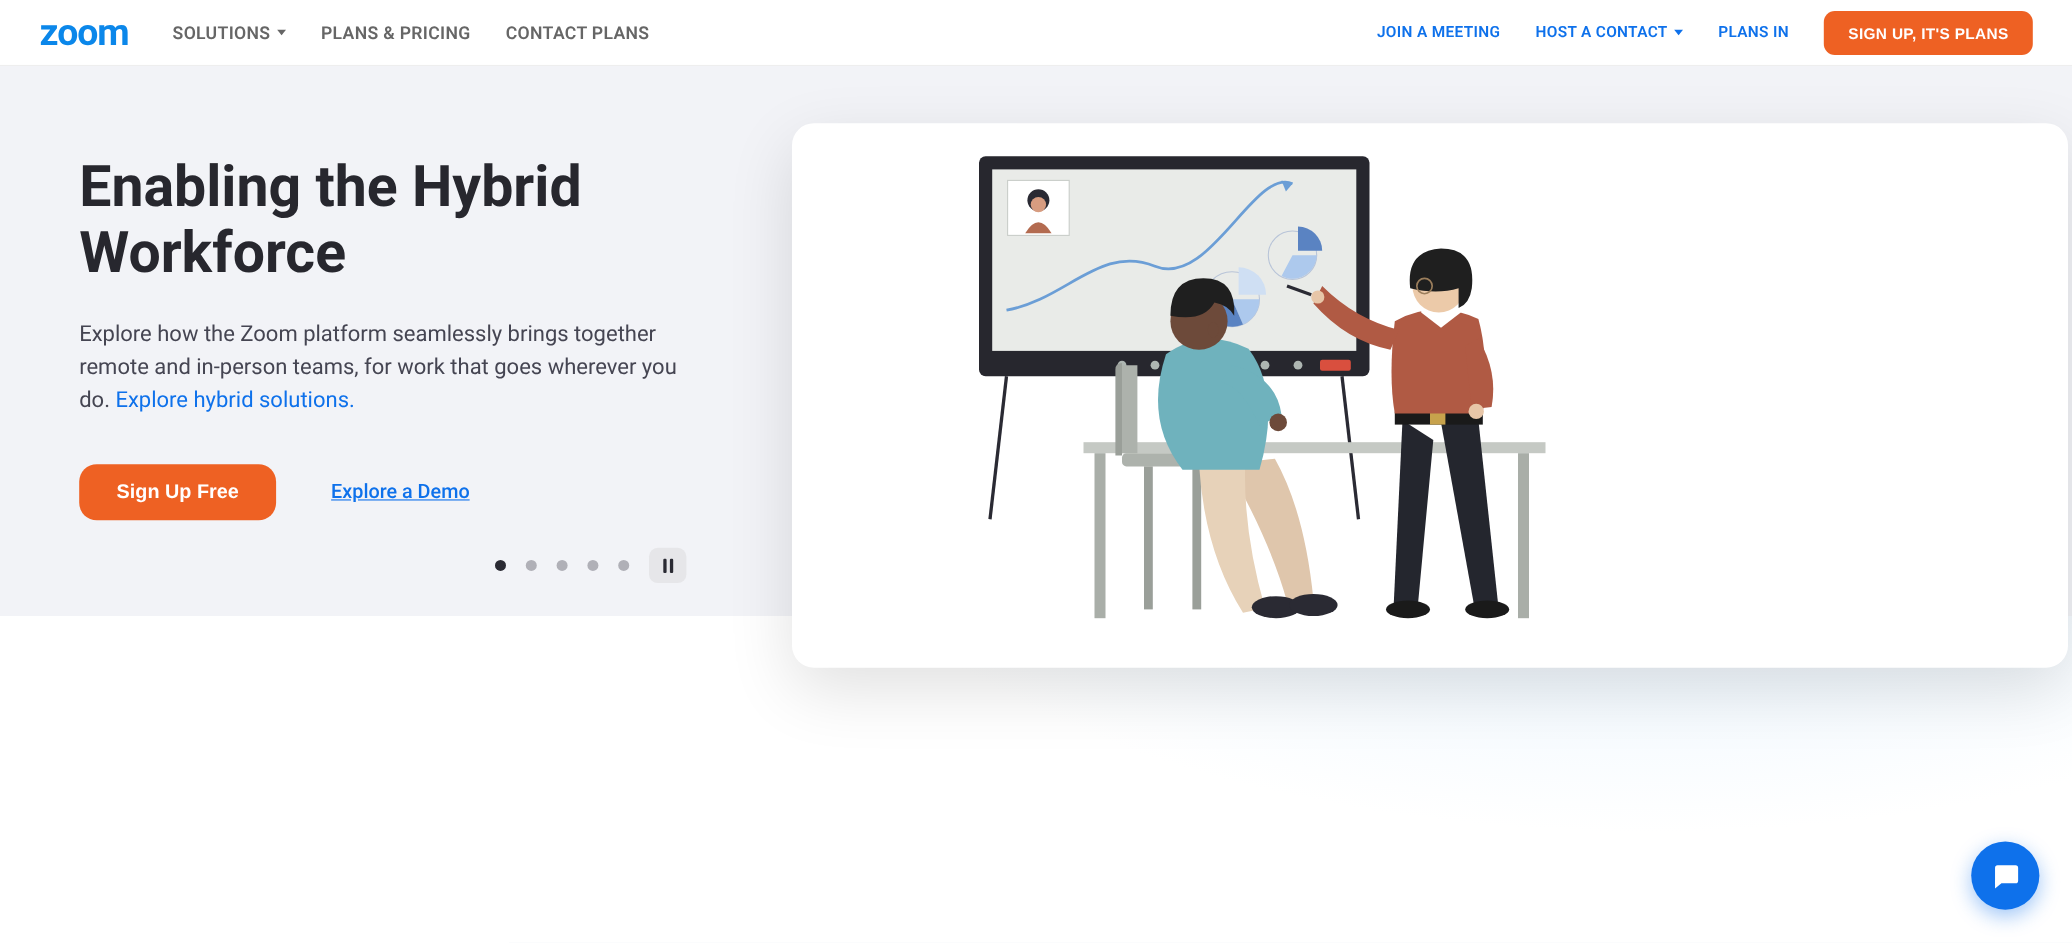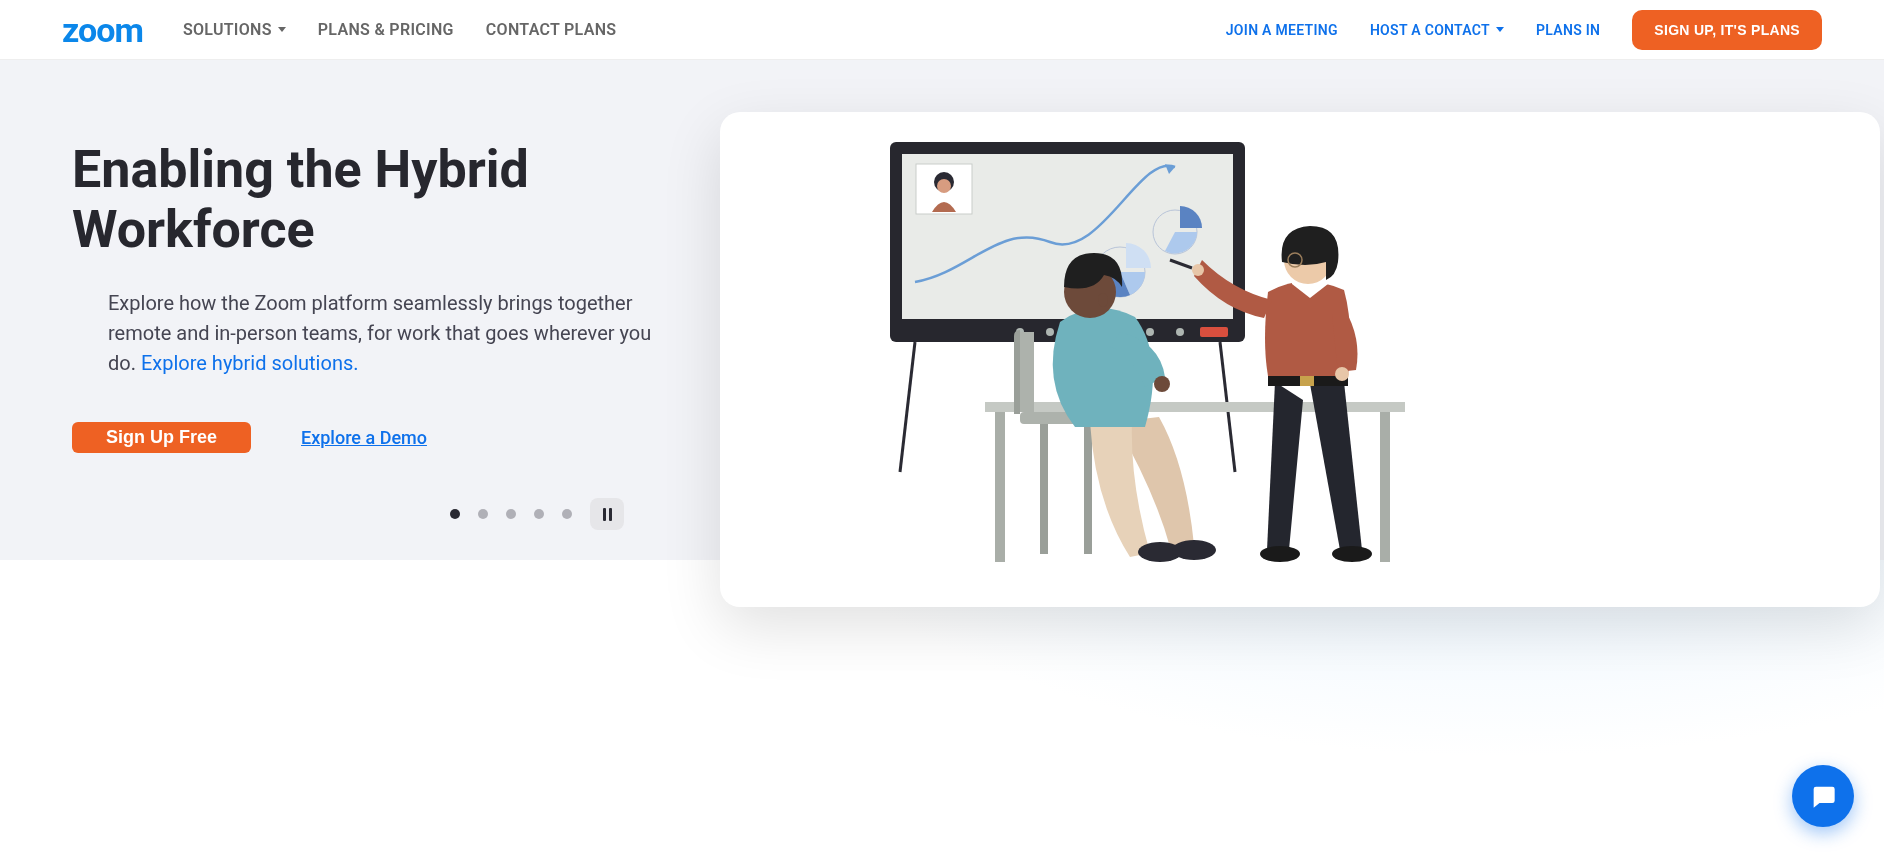--- a/index.html
+++ b/index.html
@@ -14,21 +14,21 @@
       width: 1884px;
       height: 857px;
       overflow: hidden;
       position: relative;
     }
     
     .header {
       height: 60px;
       display: flex;
       align-items: center;
-      padding: 0 62px;
+      padding: 0 36px;
       border-bottom: 1px solid #eee;
       background: #fff;
     }
     .logo {
       color: #0b87ea;
       font-size: 34px;
       font-weight: 700;
       letter-spacing: -1px;
       margin-right: 40px;
       display: flex;
@@ -105,36 +105,35 @@
       line-height: 1.15;
       margin-bottom: 28px;
     }
     .hero-copy {
       font-size: 20px;
       font-weight: 400;
       color: #454552;
       line-height: 1.5;
       max-width: 560px;
       margin-bottom: 44px;
-      margin-left: 36px;
     }
     .hero-copy a {
       color: #0e71eb;
       text-decoration: none;
     }
     .hero-cta-row {
       display: flex;
       align-items: center;
       gap: 50px;
     }
     .btn-hero {
       background: #ee6123;
       color: #fff;
-      padding: 5px 34px;
-      border-radius: 6px;
+      padding: 15px 34px;
+      border-radius: 16px;
       font-size: 18px;
       font-weight: 600;
       cursor: pointer;
       border: none;
     }
     .link-demo {
       color: #0e71eb;
       font-size: 18px;
       font-weight: 500;
       text-decoration: underline;

